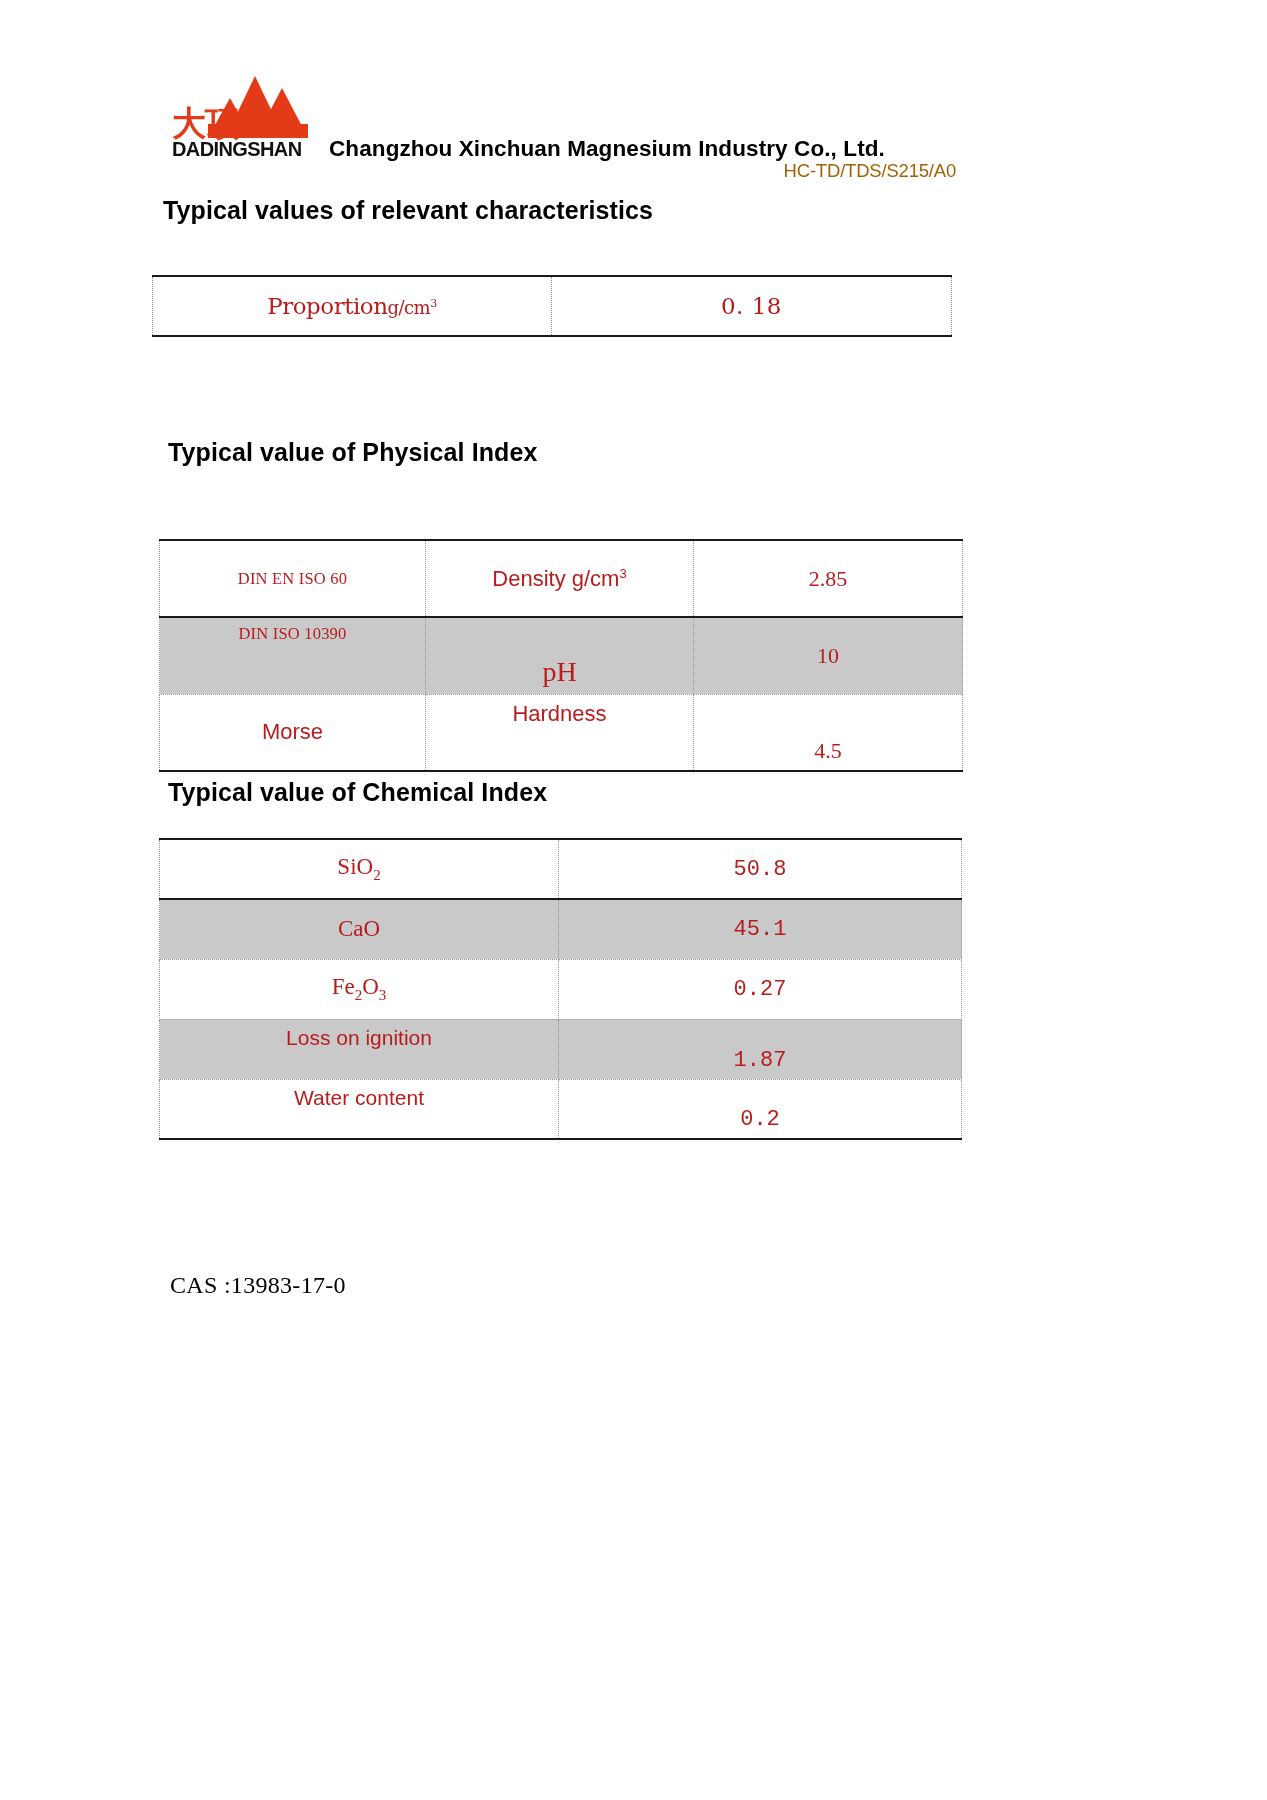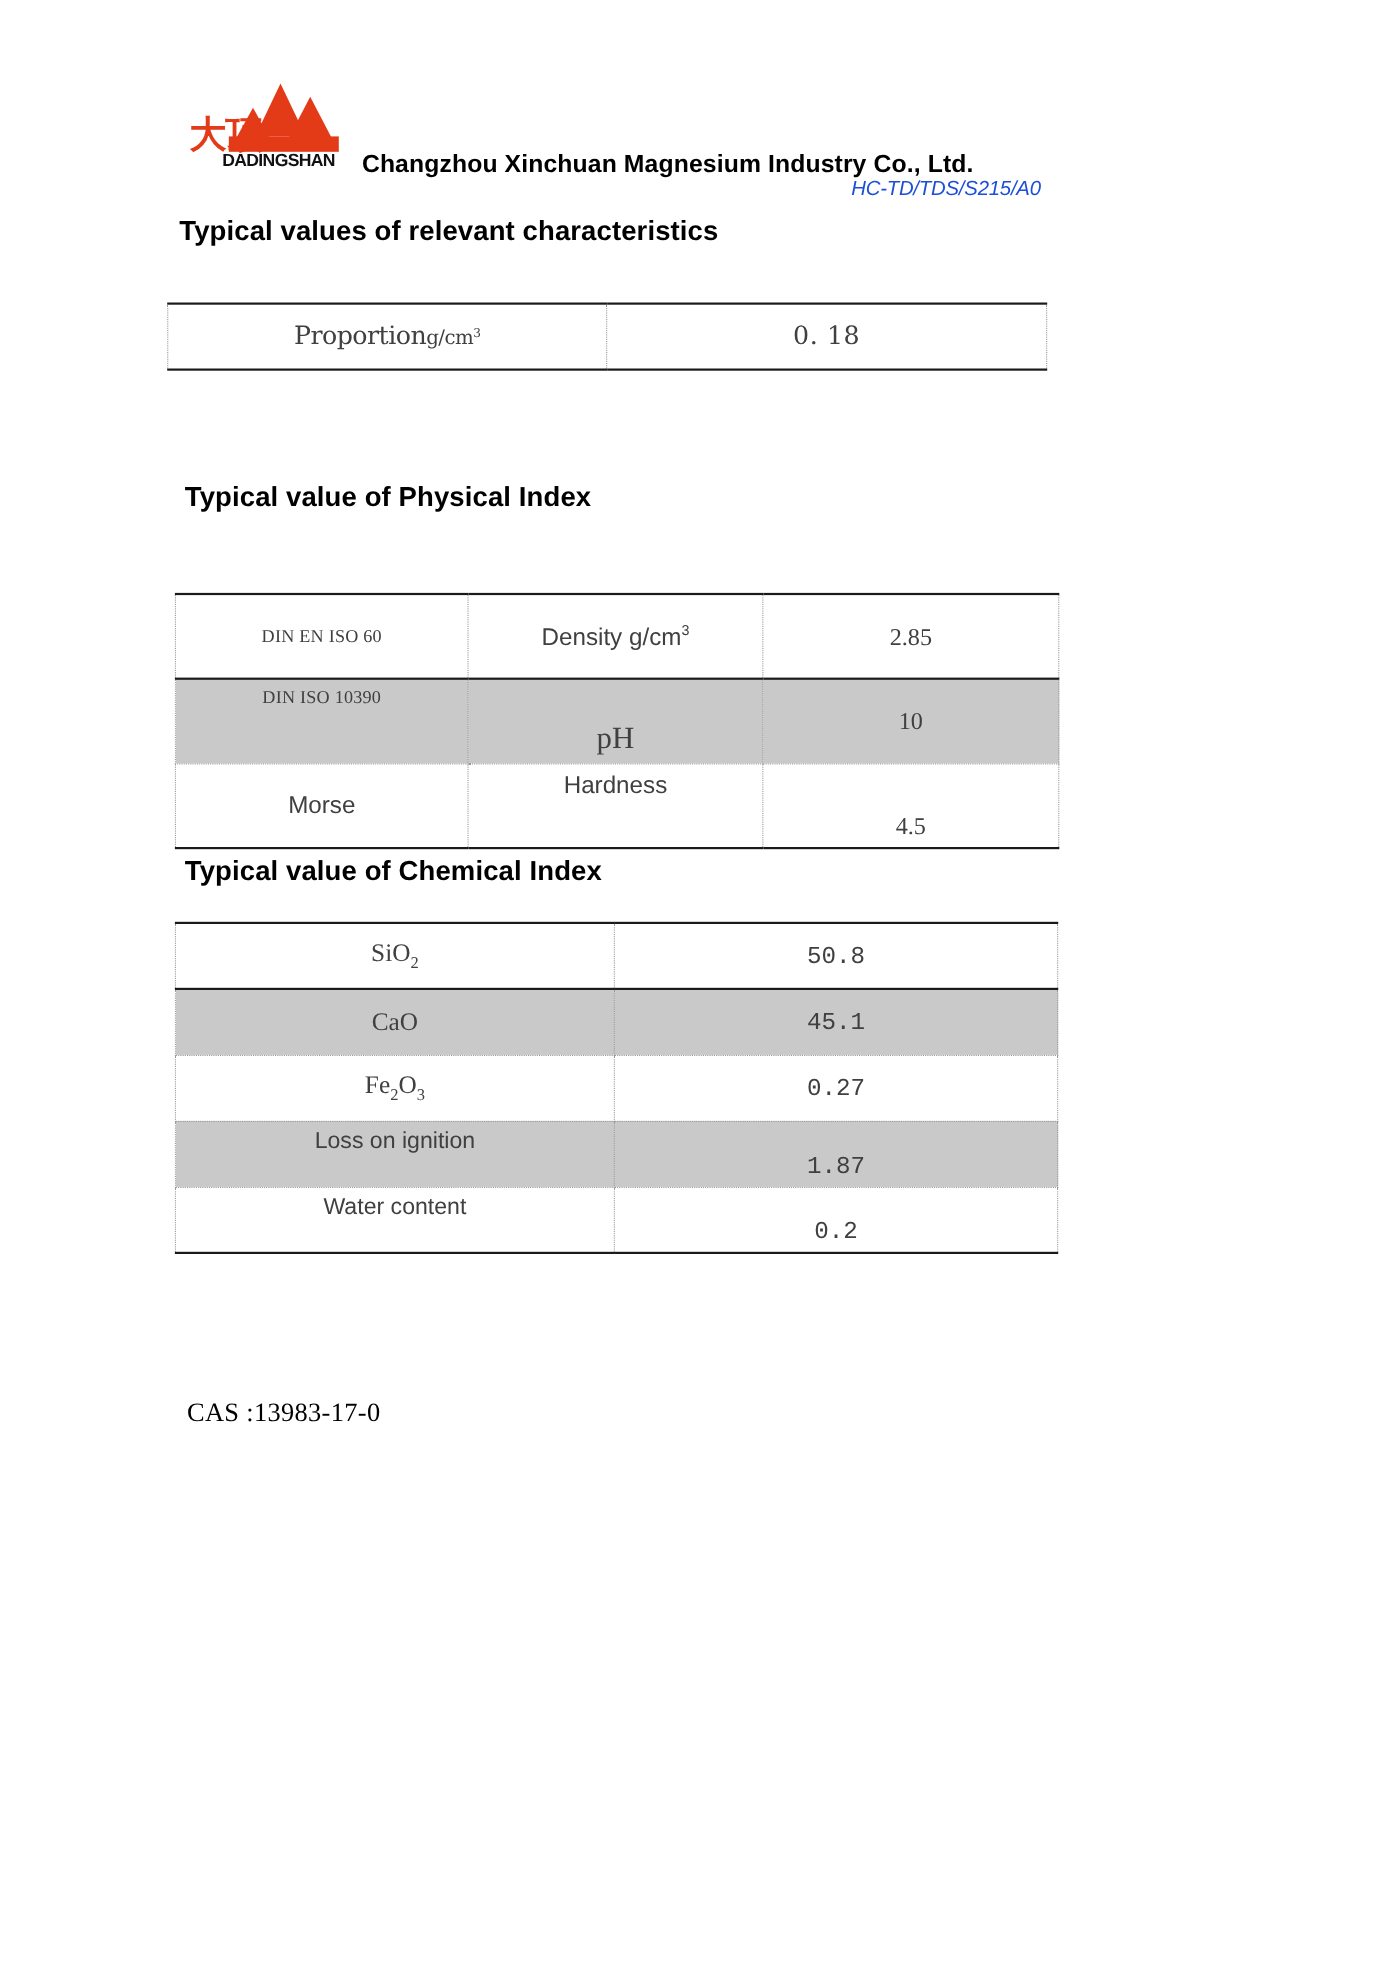--- a/index.html
+++ b/index.html
@@ -51,50 +51,48 @@
     color: #e33a18;
     letter-spacing: -1px;
     white-space: nowrap;
   }
   .logo-word {
     position: absolute;
     left: 0px;
     top: 66px;
     font-family: "Liberation Sans", sans-serif;
     font-weight: bold;
-    font-size: 16px;
+    font-size: 20px;
     letter-spacing: -0.6px;
     color: #111;
     white-space: nowrap;
-    margin-left: 30px;
   }
 
   .company-name {
     position: absolute;
     left: 325px;
     top: 136px;
     font-family: "Liberation Sans", sans-serif;
     font-weight: bold;
     font-size: 22.5px;
     letter-spacing: 0.1px;
     white-space: nowrap;
     color: #000;
   }
   .doc-code {
     position: absolute;
     left: 760px;
     top: 160px;
     width: 192px;
-    text-align: center;
+    text-align: right;
     font-family: "Liberation Sans", sans-serif;
     font-size: 18.5px;
     letter-spacing: -0.2px;
     white-space: nowrap;
-    color: #1d4ed8;
-    font-style: italic;
+    color: #a16207;
   }
 
   
   .sec-heading {
     position: absolute;
     font-family: "Liberation Sans", sans-serif;
     font-weight: bold;
     font-size: 25px;
     letter-spacing: 0.1px;
     color: #000;
@@ -112,21 +110,21 @@
     table-layout: fixed;
   }
   .doc-table td {
     border-left: 1px dotted #9a9a9a;
     border-right: 1px dotted #9a9a9a;
     border-top: 1px dotted #9a9a9a;
     border-bottom: 1px dotted #9a9a9a;
     padding: 0;
     text-align: center;
     vertical-align: middle;
-    color: #404040;
+    color: #b91c1c;
     margin-top: 20px;
   }
   .doc-table tr.topline td { border-top: 2.5px solid #1a1a1a; }
   .doc-table tr.botline td { border-bottom: 2.5px solid #1a1a1a; }
   .shaded td { background: #c9c9c9; }
 
   
   #table-proportioning {
     left: 152px;
     top: 275px;

